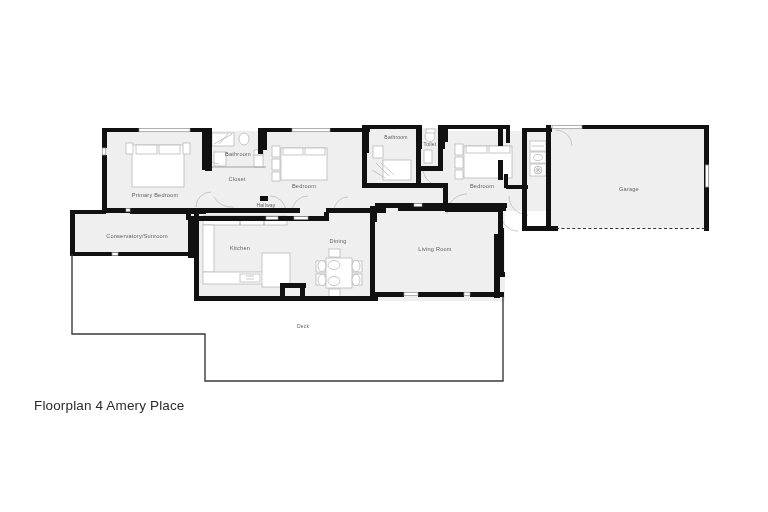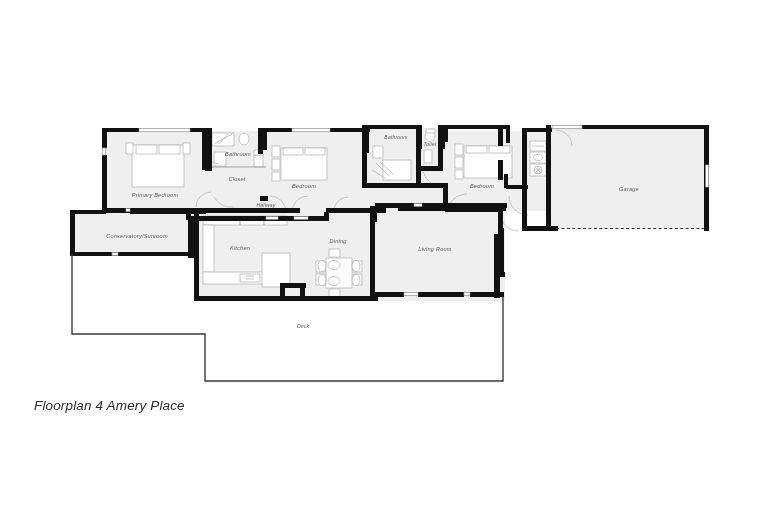--- a/index.html
+++ b/index.html
@@ -12,21 +12,20 @@
     height: 512px;
     position: relative;
     font-family: "Liberation Sans", sans-serif;
     overflow: hidden;
   }
   #floorplan-root {
     position: absolute;
     left: 0; top: 0;
     width: 768px;
     height: 404px;
-    font-style: italic;
   }
   svg.plan {
     display: block;
     width: 768px;
     height: 512px;
   }
   .room-fill { fill: #efefef; stroke: none; }
   .wall { fill: #111111; stroke: none; }
   .thinwall { fill: none; stroke: #9a9a9a; stroke-width: 0.9; }
   .deckline { fill: none; stroke: #3a3a3a; stroke-width: 1.4; }

